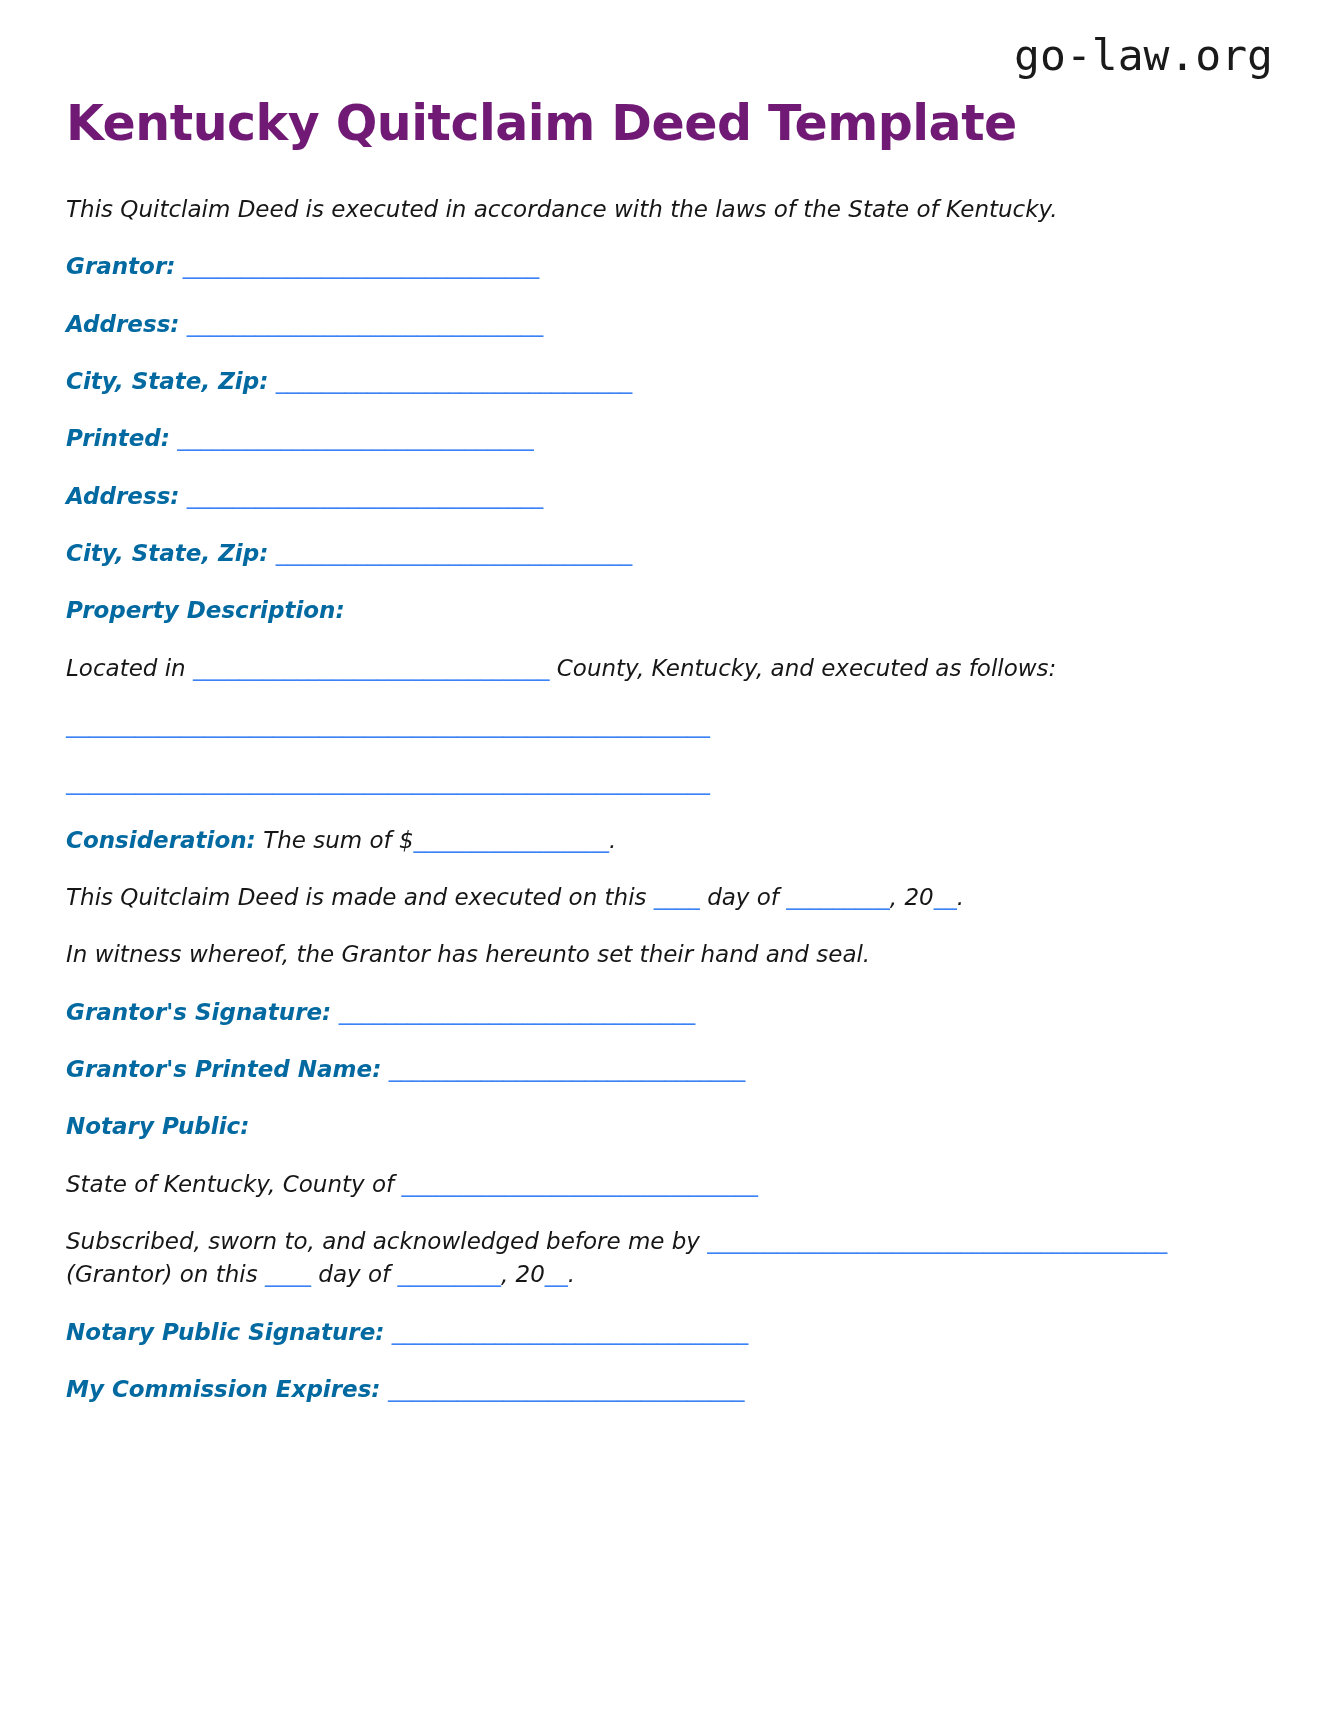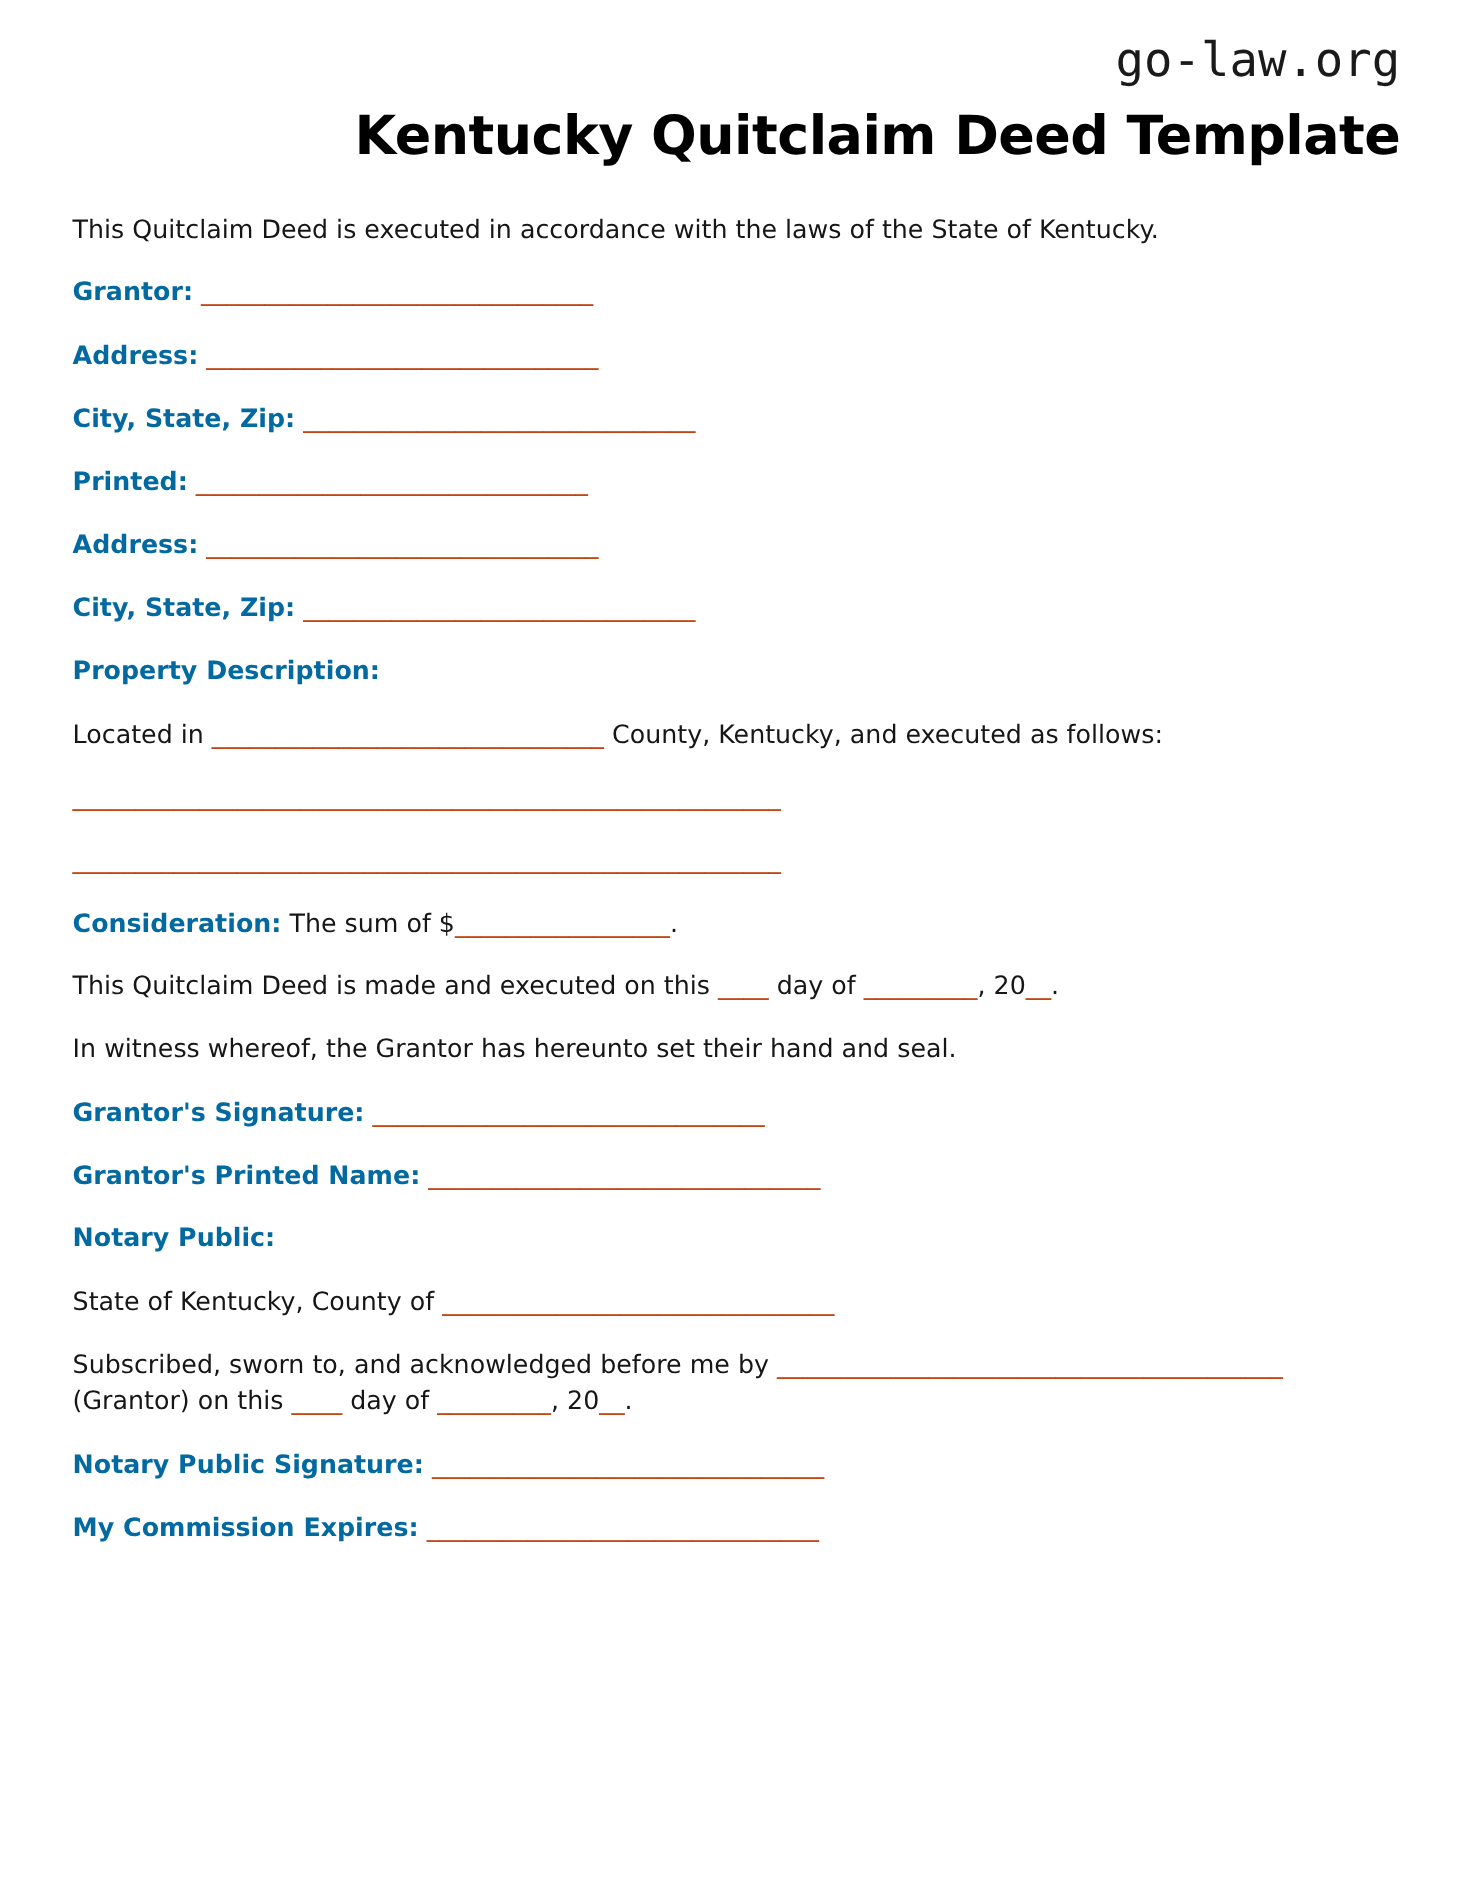--- a/index.html
+++ b/index.html
@@ -24,33 +24,33 @@
     text-align: right;
     color: #1a1a1a;
     white-space: nowrap;
   }
   h1.doc-title {
     font-size: 49px;
     line-height: 1.1;
     font-weight: bold;
     letter-spacing: -0.5px;
     margin: 20px 0 42px 0;
-    color: #000000;
-    text-align: right;
+    color: #701a75;
   }
   p.row {
     font-size: 23px;
     line-height: 1.45;
     margin: 0 0 24px 0;
     color: #161616;
+    font-style: italic;
   }
   p.row b { font-weight: bold; color: #0369a1; }
   .blank {
     white-space: nowrap;
-    color: #c2410c;
+    color: #3b82f6;
   }
 </style>
 </head>
 <body>
 
 <div class="page">
 
   <div class="site-mark">go-law.org</div>
 
   <h1 class="doc-title">Kentucky Quitclaim Deed Template</h1>

